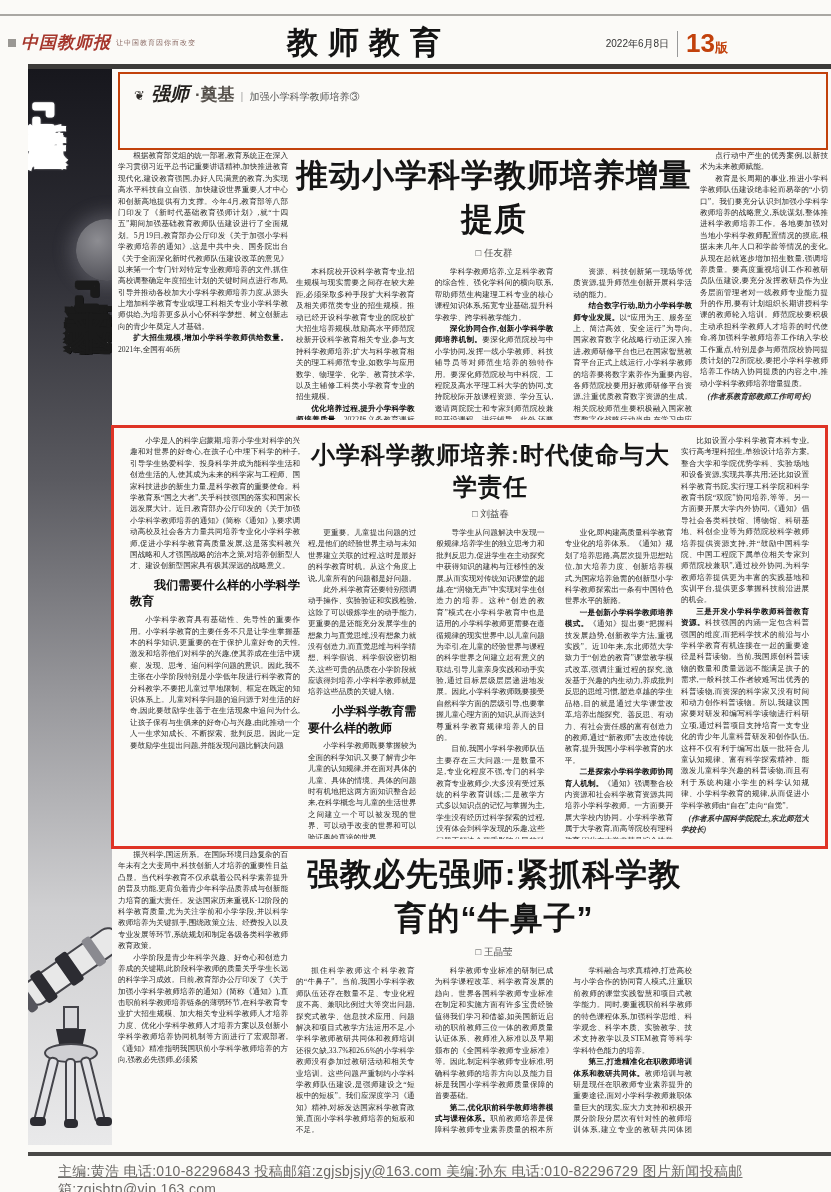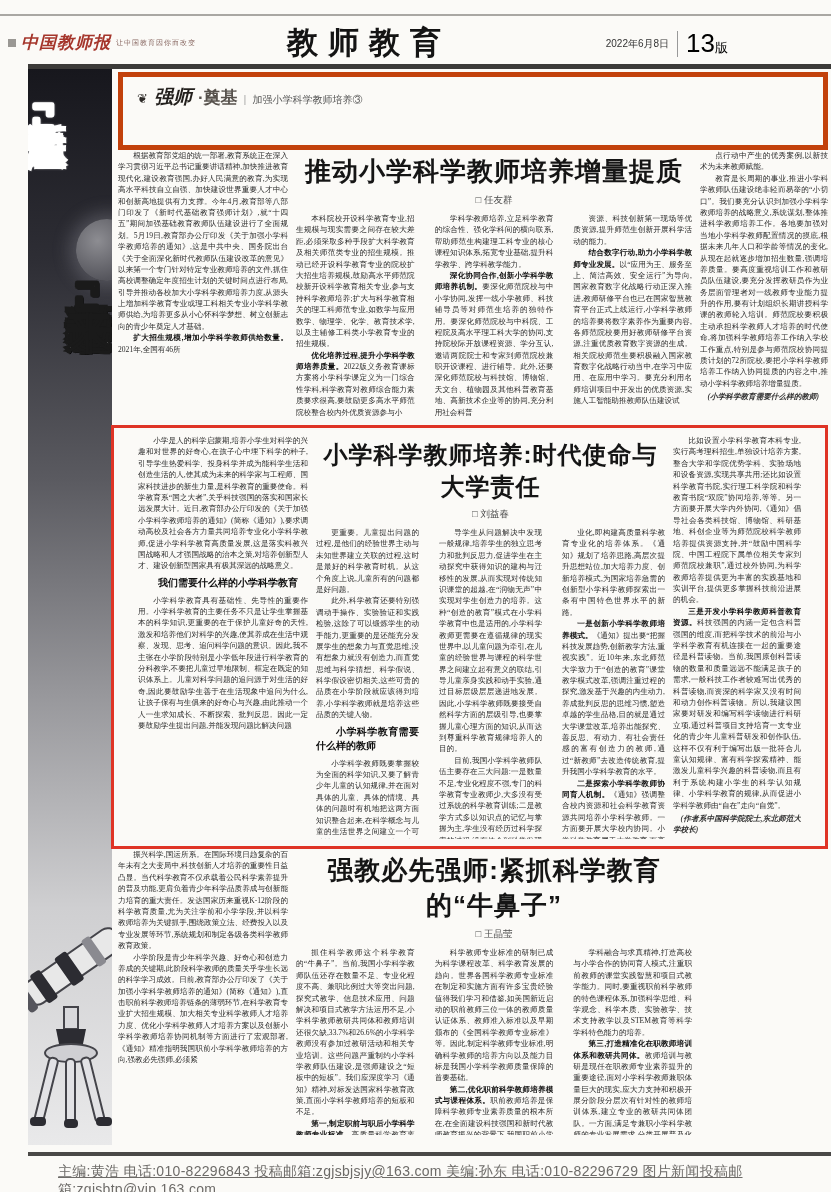--- a/index.html
+++ b/index.html
@@ -11,21 +11,21 @@
   .mh-left{position:absolute;left:8px;top:9px;display:flex;align-items:center;gap:5px;}
   .mh-sq{width:8px;height:8px;background:#9a9894;}
   .mh-logo{font-family:"Liberation Serif",serif;font-weight:bold;font-style:italic;
            font-size:17px;color:#a5362c;letter-spacing:1px;}
   .mh-slogan{font-size:7px;color:#8a6a64;letter-spacing:1px;}
   .mh-center{position:absolute;left:0;right:0;top:0;text-align:center;
              font-size:31px;font-weight:bold;letter-spacing:10px;color:#141414;}
   .mh-right{position:absolute;right:10px;top:6px;display:flex;align-items:center;gap:8px;}
   .mh-date{font-size:10px;color:#333;}
   .mh-div{width:1px;height:26px;background:#999;}
-  .mh-page{font-weight:normal;color:#000000;}
+  .mh-page{font-weight:bold;color:#c2410c;}
   .mh-page .num{font-size:26px;}
   .mh-page .ban{font-size:13px;}
   .thickrule{position:absolute;top:64px;left:28px;width:803px;height:5px;background:#3c3b39;}
   
   .banner{position:absolute;top:69px;left:28px;width:84px;height:1076px;overflow:hidden;
     background:linear-gradient(180deg,#17171d 0%,#2e2e35 18%,#5a5a60 38%,#97979b 58%,#cfcfd1 78%,#e9e9ea 100%);}
   .banner .stars{position:absolute;inset:0;background-image:
      radial-gradient(circle 1px at 12px 40px,#fff 60%,transparent 61%),
      radial-gradient(circle 1px at 60px 90px,#ddd 60%,transparent 61%),
      radial-gradient(circle 1px at 30px 160px,#eee 60%,transparent 61%),
@@ -38,47 +38,47 @@
   .vtx{writing-mode:vertical-rl;text-orientation:upright;position:absolute;
        font-weight:bold;font-family:"Liberation Sans",sans-serif;white-space:nowrap;}
   .vt1{top:22px;left:-4px;font-size:42px;line-height:1.0;color:#161616;
        -webkit-text-stroke:2px #ffffff;text-shadow:0 0 3px #fff;}
   .vt2{top:198px;left:36px;font-size:48px;line-height:1.02;color:#ffffff;
        -webkit-text-stroke:1.5px #1a1a1a;text-shadow:1px 1px 0 #000;}
   .scope{position:absolute;bottom:6px;left:-6px;}
   
   .main{position:absolute;top:72px;left:118px;width:710px;}
   
-  .series{border:5px solid #c2410c;background:#fbfaf7;padding:7px 14px 6px;height:78px;box-sizing:border-box;}
+  .series{border:2px solid #c2410c;background:#fbfaf7;padding:7px 14px 6px;height:78px;box-sizing:border-box;}
   .series-head{display:flex;align-items:baseline;gap:6px;}
   .series-mark::before{content:"❦";color:#2e2b28;font-size:13px;}
   .series-brand{font-family:"Liberation Serif",serif;font-weight:bold;font-style:italic;font-size:19px;color:#221f1c;}
   .series-sub{font-size:17px;font-weight:bold;color:#57524d;}
   .series-div{color:#aaa;font-size:11px;}
   .series-topic{font-size:10px;color:#555;}
   .series-intro{margin-top:5px;font-family:"Liberation Serif",serif;font-style:italic;
        font-size:10px;line-height:1.55;color:#3a362f;text-align:justify;text-indent:2em;}
   
   .article{display:flex;gap:8px;}
   .col{flex:none;width:128px;overflow:hidden;font-family:"Liberation Serif",serif;
        font-size:7.6px;line-height:1.5;color:#2b2b2b;text-align:justify;}
   .col.first{width:170px;}
   .mid{flex:1;display:flex;flex-direction:column;min-width:0;}
   .mid-head{text-align:center;padding:4px 0 6px;}
-  .mid-head h2{margin:0;font-size:26px;letter-spacing:1px;color:#151515;font-family:"Liberation Sans",sans-serif;}
+  .mid-head h2{margin:0;font-size:32px;letter-spacing:1px;color:#151515;font-family:"Liberation Sans",sans-serif;}
   .byline{margin-top:5px;font-size:9.5px;color:#4c4c4c;font-family:"Liberation Sans",sans-serif;}
   .mid-cols{display:flex;gap:20px;flex:1;overflow:hidden;}
   .mid-cols .col{flex:1;width:auto;}
   .para{margin:0;text-indent:2em;}
   .para b{font-family:"Liberation Sans",sans-serif;color:#111;}
   .para.note{font-style:italic;font-weight:bold;text-indent:1em;color:#333;margin-top:2px;}
-  .sub{margin:5px 0 4px;font-family:Liberation Mono, monospace;font-size:10px;
+  .sub{margin:5px 0 4px;font-family:Liberation Sans, sans-serif;font-size:12px;
        line-height:1.4;color:#0f0f0f;text-indent:2em;}
   #a1{height:270px;}
-  .redbox{border:3px solid #df3426;margin:5px 0 0 -7px;padding:7px 24px;height:404px;box-sizing:content-box;}
+  .redbox{border:3px solid #df3426;margin:5px 0 0 -7px;padding:7px 16px;height:404px;box-sizing:content-box;}
   .redbox .article{margin-top:0;height:100%;}
   .redbox .mid-head h2{font-size:24px;}
   #a3{height:286px;}
   
   .footrule{position:absolute;top:1152px;left:28px;width:803px;height:4px;background:#4a4947;}
   .footer{position:absolute;top:1163px;left:58px;width:740px;font-size:14px;color:#6d6b68;letter-spacing:.3px;text-decoration:underline;}
 </style>
 </head>
 <body>
 
@@ -164,21 +164,21 @@
             </div>
           <div class="col">
               <p class="para">资源、科技创新第一现场等优质资源,提升师范生创新开展科学活动的能力。</p>
               <p class="para"><b>结合数字行动,助力小学科学教师专业发展。</b>以“应用为王、服务至上、简洁高效、安全运行”为导向,国家教育数字化战略行动正深入推进,教师研修平台也已在国家智慧教育平台正式上线运行,小学科学教师的培养要将数字素养作为重要内容,各师范院校要用好教师研修平台资源,注重优质教育数字资源的生成。相关院校师范生要积极融入国家教育数字化战略行动当中,在学习中应用、在应用中学习。要充分利用名师培训项目中开发出的优质资源,实施人工智能助推教师队伍建设试</p>
             </div>
         </div>
       </div>
       <div class="col">
           <p class="para">点行动中产生的优秀案例,以新技术为未来教师赋能。</p>
           <p class="para">教育是长周期的事业,推进小学科学教师队伍建设绝非轻而易举的“小切口”。我们要充分认识到加强小学科学教师培养的战略意义,系统谋划,整体推进科学教师培养工作。各地要加强对当地小学科学教师配置情况的摸底,根据未来几年人口和学龄等情况的变化,从现在起就逐步增加招生数量,强调培养质量。要高度重视培训工作和教研员队伍建设,要充分发挥教研员作为业务层面管理者对一线教师专业能力提升的作用,要有计划组织长期讲授科学课的教师轮入培训。师范院校要积极主动承担科学教师人才培养的时代使命,将加强科学教师培养工作纳入学校工作重点,特别是参与师范院校协同提质计划的72所院校,要把小学科学教师培养工作纳入协同提质的内容之中,推动小学科学教师培养增量提质。</p>
-          <p class="para note">(小学科学教育需要什么样的教师)</p>
+          <p class="para note">(作者系教育部教师工作司司长)</p>
         </div>
     </section>
 
     <div class="redbox">
       <section class="article">
         <div class="col first">
             <p class="para">小学是人的科学启蒙期,培养小学生对科学的兴趣和对世界的好奇心,在孩子心中埋下科学的种子,引导学生热爱科学、投身科学并成为能科学生活和创造生活的人,使其成为未来的科学家与工程师、国家科技进步的新生力量,是科学教育的重要使命。科学教育系“国之大者”,关乎科技强国的落实和国家长远发展大计。近日,教育部办公厅印发的《关于加强小学科学教师培养的通知》(简称《通知》),要求调动高校及社会各方力量共同培养专业化小学科学教师,促进小学科学教育高质量发展,这是落实科教兴国战略和人才强国战略的治本之策,对培养创新型人才、建设创新型国家具有极其深远的战略意义。</p>
             <h4 class="sub">我们需要什么样的小学科学教育</h4>
             <p class="para">小学科学教育具有基础性、先导性的重要作用。小学科学教育的主要任务不只是让学生掌握基本的科学知识,更重要的在于保护儿童好奇的天性,激发和培养他们对科学的兴趣,使其养成在生活中观察、发现、思考、追问科学问题的意识。因此,我不主张在小学阶段特别是小学低年段进行科学教育的分科教学,不要把儿童过早地限制、框定在既定的知识体系上。儿童对科学问题的追问源于对生活的好奇,因此要鼓励学生善于在生活现象中追问为什么,让孩子保有与生俱来的好奇心与兴趣,由此推动一个人一生求知成长、不断探索、批判反思。因此一定要鼓励学生提出问题,并能发现问题比解决问题</p>
           </div>

